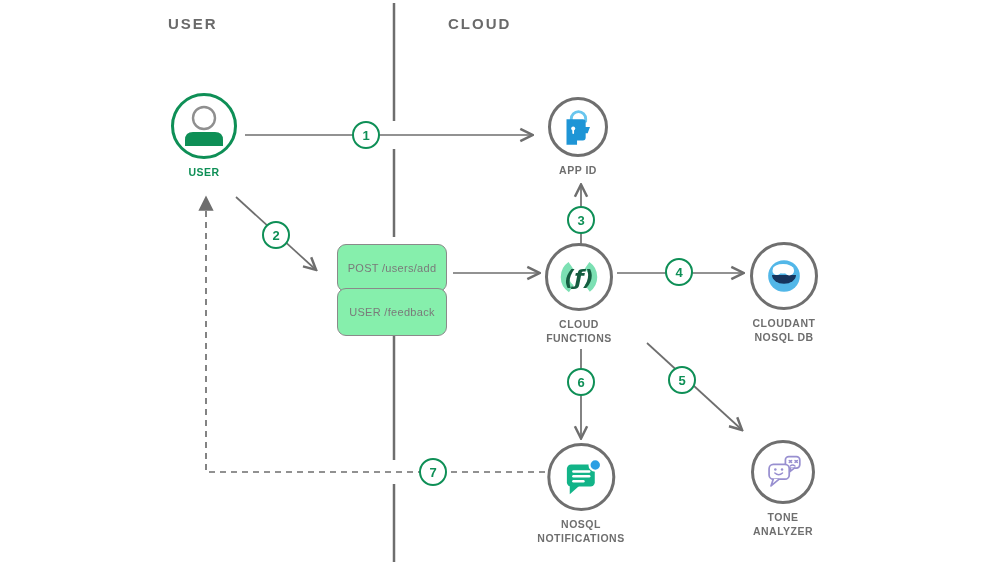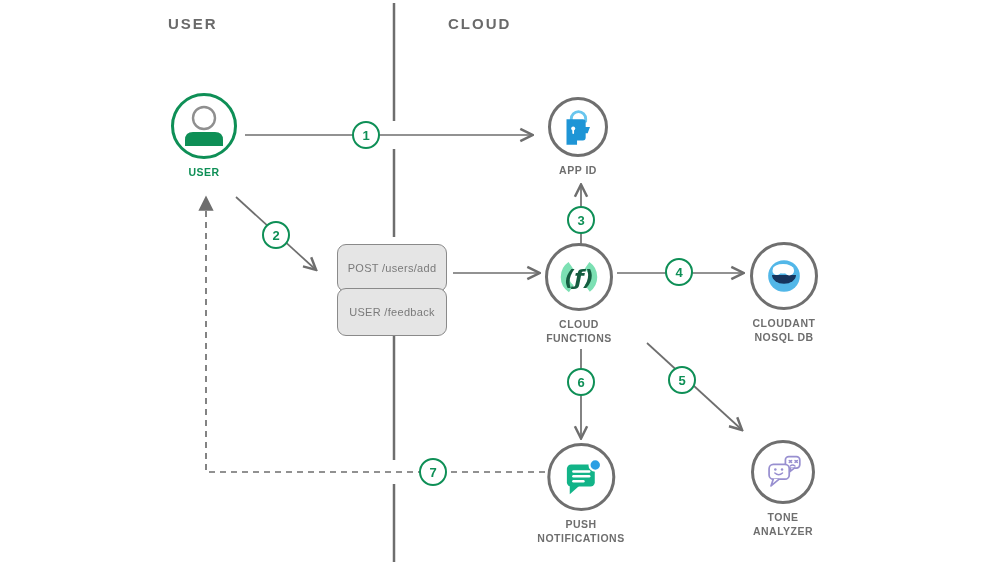--- a/index.html
+++ b/index.html
@@ -27,21 +27,21 @@
   }
   .node-label.green{color:#0e8f56;}
   .badge{
     position:absolute;width:28px;height:28px;border-radius:50%;
     background:#fff;border:2.5px solid #0e8f56;color:#0e8f56;
     font-size:13px;font-weight:bold;display:flex;align-items:center;
     justify-content:center;box-sizing:border-box;z-index:3;
   }
   .postbox{
     position:absolute;width:110px;height:48px;border:1.5px solid #8a8a8a;
-    border-radius:9px;background:#e5e5e5;display:flex;align-items:center;
+    border-radius:9px;background:#86efac;display:flex;align-items:center;
     justify-content:center;font-size:11px;color:#7a7a7a;z-index:2;
     box-sizing:border-box;letter-spacing:0.3px;
   }
 </style>
 </head>
 <body>
 
 <div class="stage">
 
   <div class="lane-header" style="left:168px;top:15px;">USER</div>
@@ -135,21 +135,21 @@
     <div class="circle" style="width:68px;height:68px;">
       <svg width="50" height="50" viewBox="0 0 52 52">
         <path d="M14,35 L14,44 L24,35 Z" fill="#12b488"></path>
         <rect x="11" y="13" width="29" height="23" rx="4.5" fill="#12b488"></rect>
         <rect x="16.5" y="19" width="19" height="2.6" rx="1.3" fill="#fff"></rect>
         <rect x="16.5" y="24" width="19" height="2.6" rx="1.3" fill="#fff"></rect>
         <rect x="16.5" y="29" width="13" height="2.6" rx="1.3" fill="#fff"></rect>
         <circle cx="40.5" cy="13.5" r="6" fill="#2d9fe3" stroke="#fff" stroke-width="2.2"></circle>
       </svg>
     </div>
-    <div class="node-label">PUSH
+    <div class="node-label">NOSQL
 NOTIFICATIONS</div>
   </div>
 
   <div class="node" style="left:783px;top:440px;">
     <div class="circle" style="width:64px;height:64px;">
       <svg width="48" height="48" viewBox="0 0 50 50">
         <g stroke="#988fd0" stroke-width="1.8" fill="#fff" stroke-linejoin="round">
           <rect x="27.5" y="9" width="15" height="12" rx="3.5"></rect>
           <path d="M33,20.5 l-1.5,4.5 l6,-4.5"></path>
           <rect x="10.5" y="17" width="21" height="15.5" rx="4.5"></rect>

